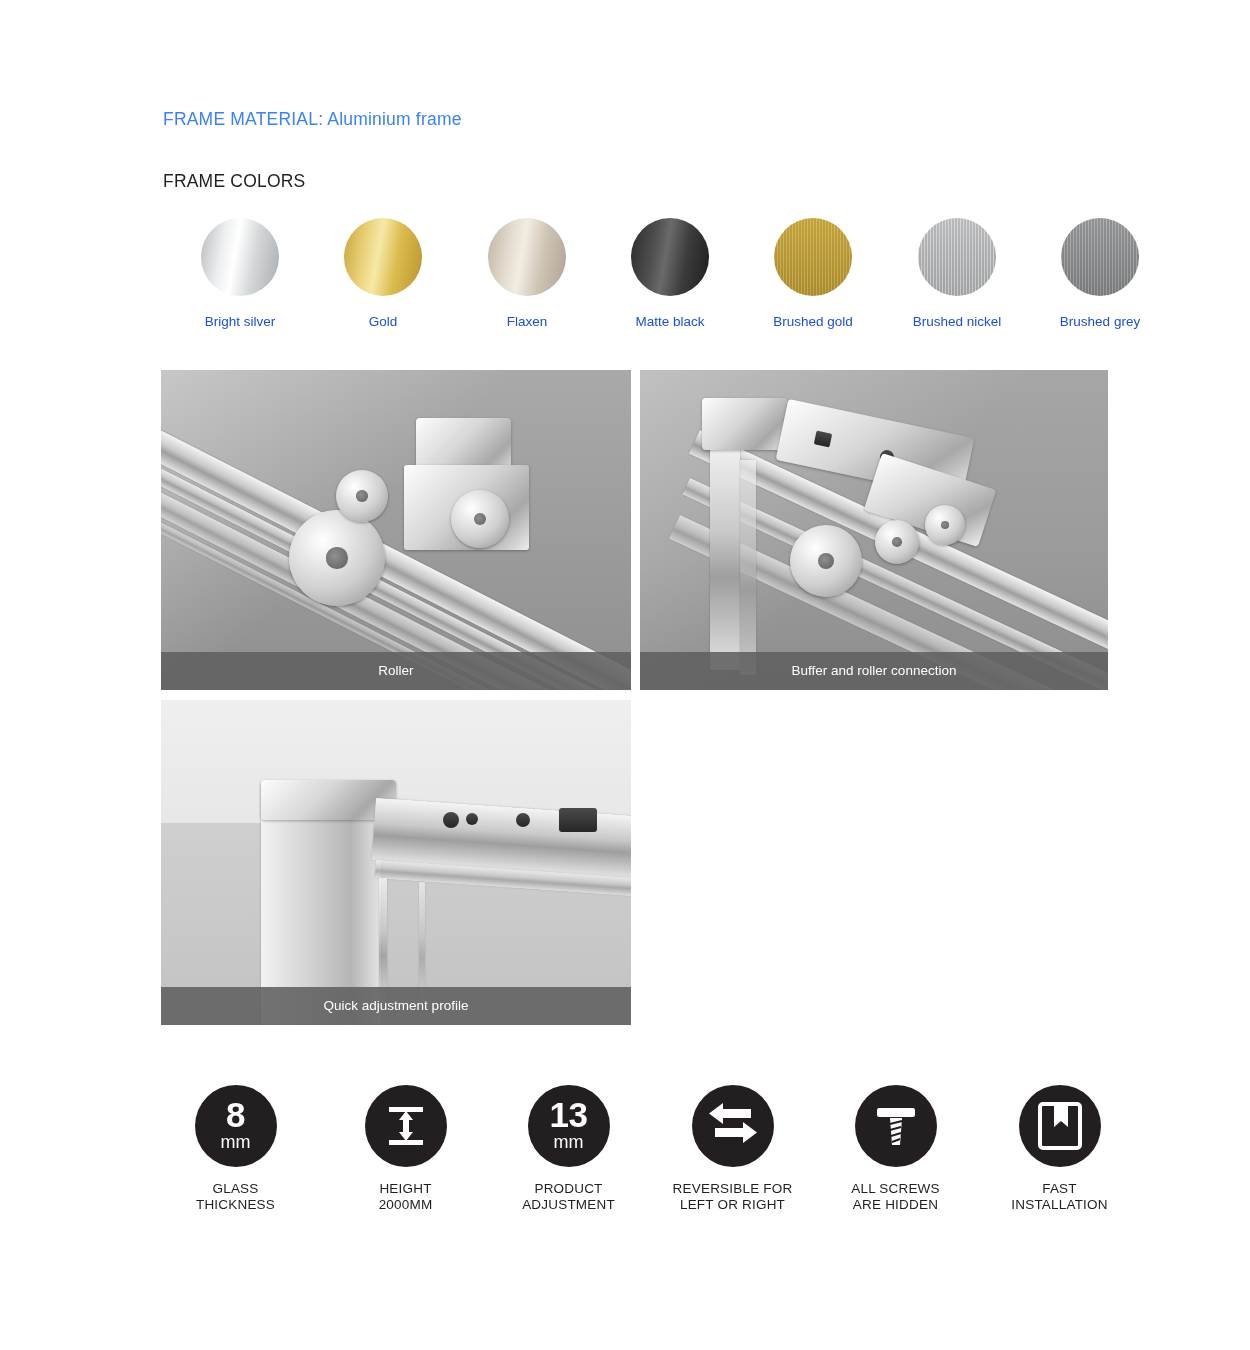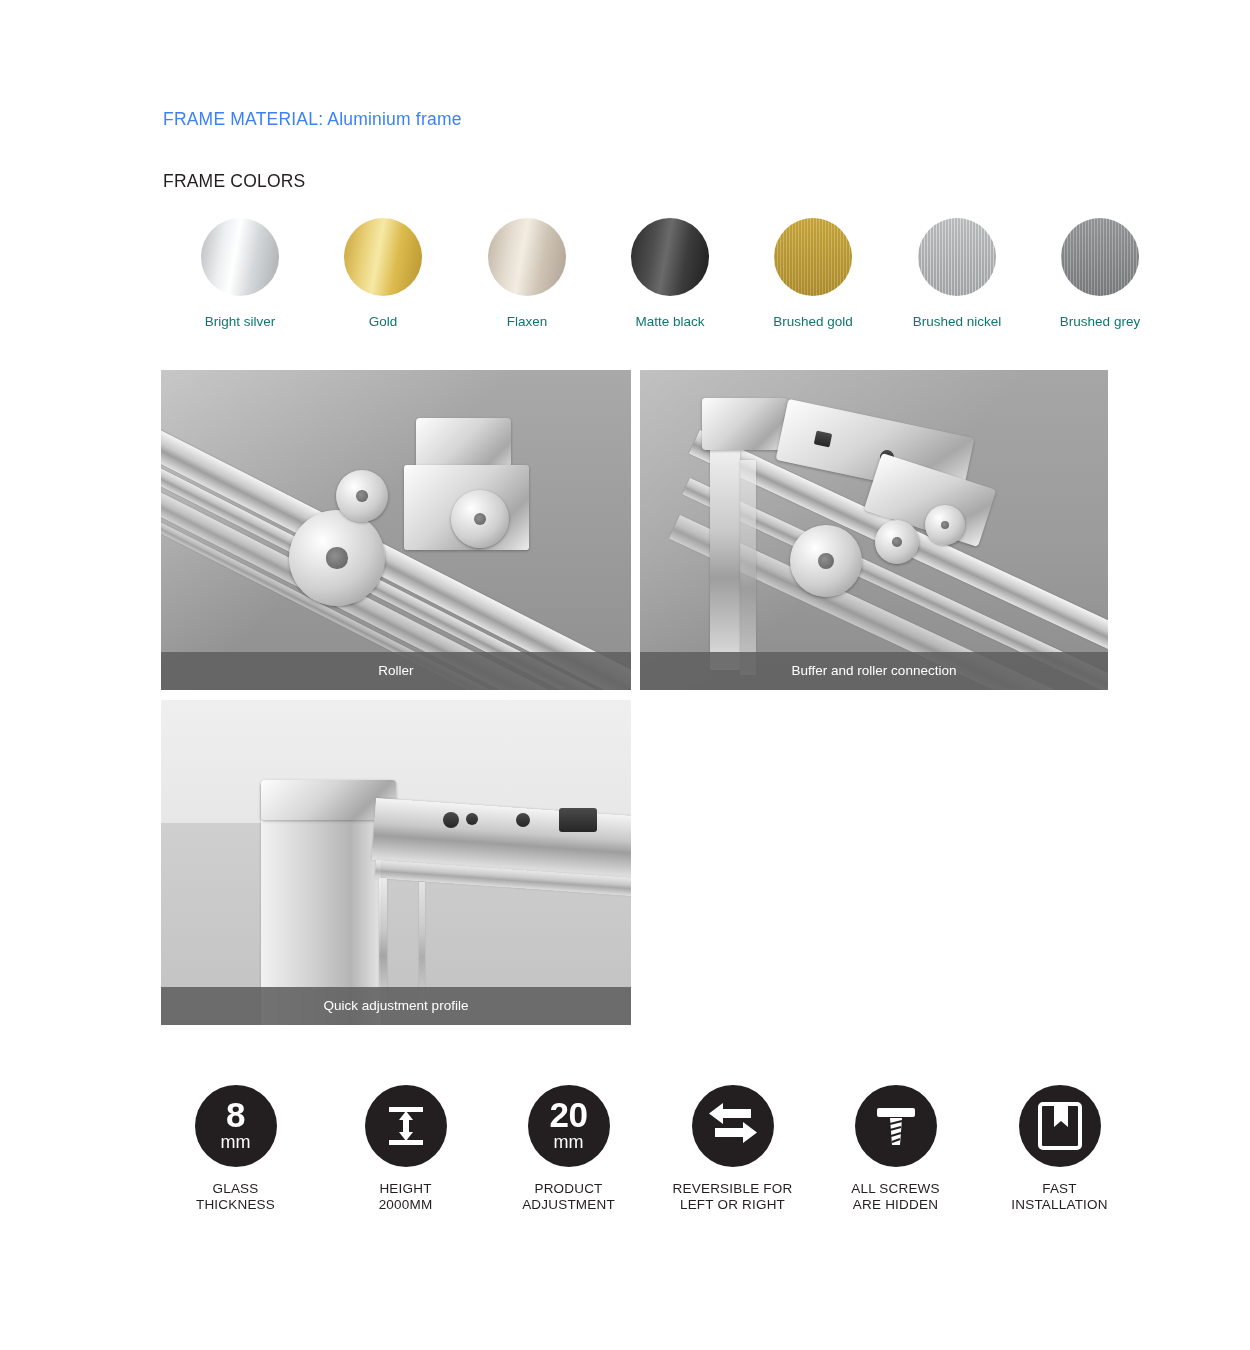--- a/index.html
+++ b/index.html
@@ -62,21 +62,21 @@
   .swatch .disc {
     width: 78px;
     height: 78px;
     border-radius: 50%;
     margin: 0 auto;
     display: block;
   }
   .swatch .name {
     margin-top: 18px;
     font-size: 13.5px;
-    color: #0f766e;
+    color: #1d4ed8;
     white-space: nowrap;
   }
 
   
   .card {
     position: absolute;
     overflow: hidden;
   }
   .card .photo {
     position: absolute;
@@ -336,21 +336,21 @@
           <polygon points="27,12 34,21 20,21" fill="#ffffff"></polygon>
           <polygon points="27,42 34,33 20,33" fill="#ffffff"></polygon>
         </svg>
       </div>
       <div class="cap">HEIGHT
 2000MM</div>
     </div>
 
     <div class="feature" style="left:326px;">
       <div class="circle">
-        <div class="big">20</div>
+        <div class="big">13</div>
         <div class="unit">mm</div>
       </div>
       <div class="cap">PRODUCT
 ADJUSTMENT</div>
     </div>
 
     <div class="feature" style="left:490px;">
       <div class="circle">
         <svg width="56" height="46" viewBox="0 0 56 46" aria-hidden="true">
           <path d="M18 6 H46 V15 H18 V21 L4 10.5 L18 0 Z" fill="#ffffff"></path>

